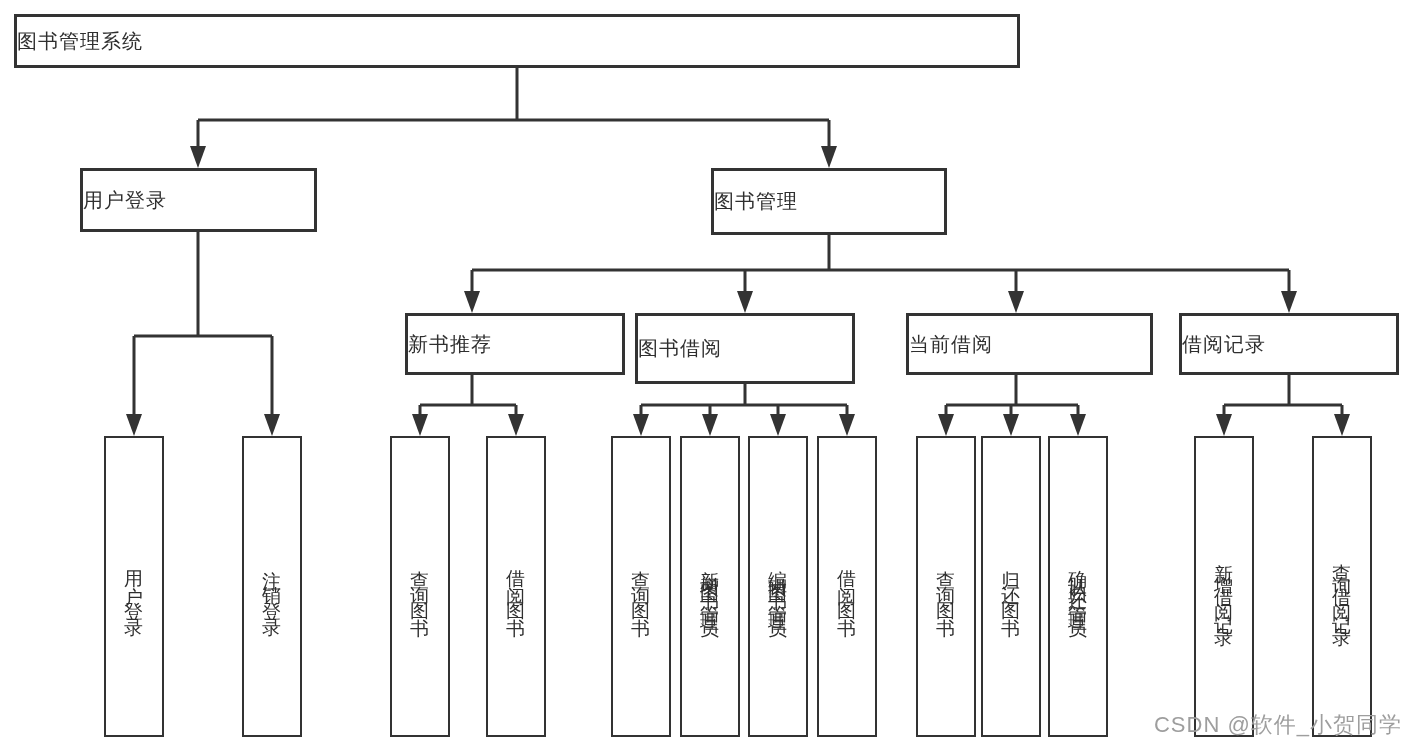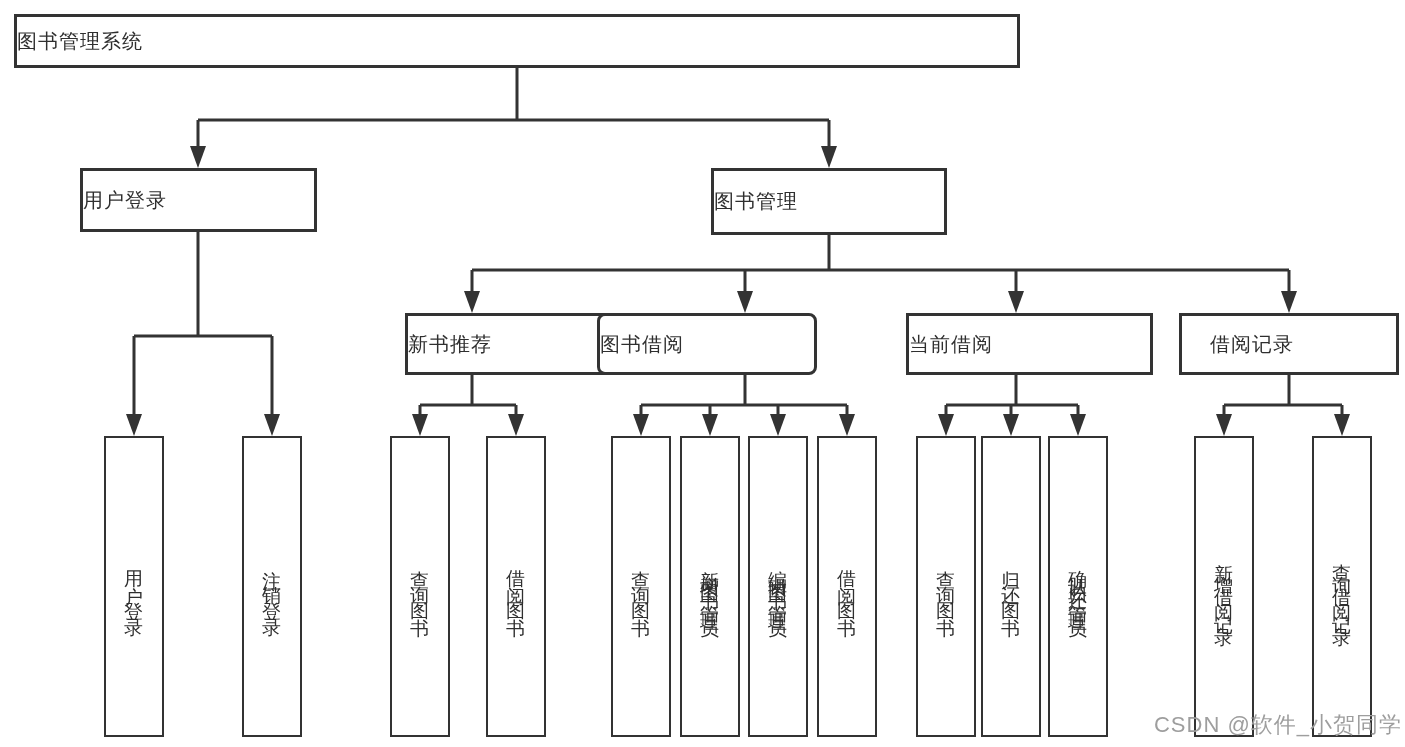--- a/index.html
+++ b/index.html
@@ -130,27 +130,27 @@
   <div class="node" style="left:80px;top:168px;width:237px;height:64px;">
     <span>用户登录</span>
   </div>
   <div class="node" style="left:711px;top:168px;width:236px;height:67px;">
     <span>图书管理</span>
   </div>
 
   <div class="node" style="left:362px;top:313px;width:220px;height:62px;margin-left:43px;">
     <span>新书推荐</span>
   </div>
-  <div class="node" style="left:597px;top:313px;width:220px;height:62px;border-radius:8px;">
+  <div class="node" style="left:635px;top:313px;width:220px;height:71px;">
     <span>图书借阅</span>
   </div>
   <div class="node" style="left:906px;top:313px;width:247px;height:62px;">
     <span>当前借阅</span>
   </div>
-  <div class="node" style="left:1179px;top:313px;width:220px;height:62px;padding-left:28px;">
+  <div class="node" style="left:1179px;top:313px;width:220px;height:62px;">
     <span>借阅记录</span>
   </div>
 
   <div class="leaf" style="left:104px;">
     <span class="vtext">用户登录</span>
   </div>
   <div class="leaf" style="left:242px;">
     <span class="vtext">注销登录</span>
   </div>
 

